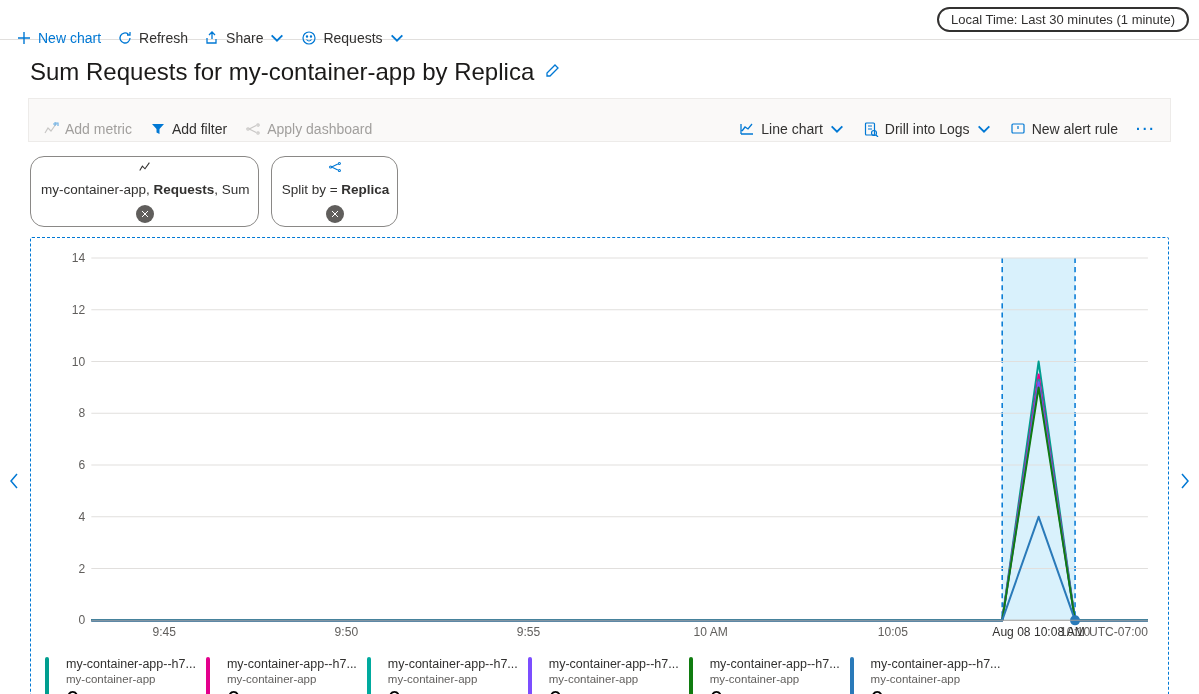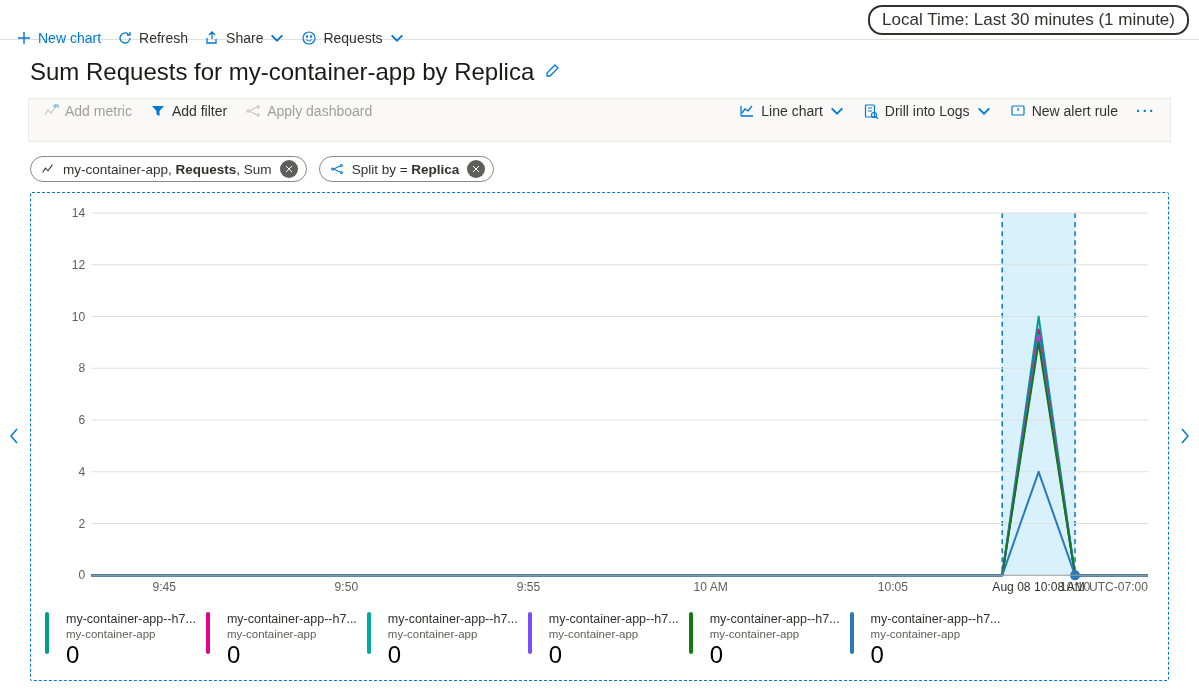--- a/index.html
+++ b/index.html
@@ -12,33 +12,33 @@
   }
   *{box-sizing:border-box;}
   body{margin:0;font-family:"Segoe UI",Arial,sans-serif;color:var(--text);font-size:14px;background:#fff;}
   .cmdbar{display:flex;align-items:center;height:40px;padding:0 10px;border-bottom:1px solid var(--border);gap:4px;}
   .cmdbar .spacer{flex:1;}
   .cmd-btn{display:inline-flex;align-items:center;gap:6px;padding:4px 6px;color:var(--blue);cursor:pointer;margin-top:36px;}
   .cmd-btn .lbl{color:var(--text);}
   .cmd-btn.blue .lbl{color:var(--blue);}
   .cmd-btn svg{width:16px;height:16px;flex:none;display:block;}
   .chev{stroke:var(--blue);}
-  .time-pill{border:2px solid #323130;border-radius:14px;padding:3px 12px;font-size:17px;color:var(--text);white-space:nowrap;cursor:pointer;}
+  .time-pill{border:2px solid #323130;border-radius:14px;padding:3px 12px;font-size:13px;color:var(--text);white-space:nowrap;cursor:pointer;}
   .title-row{display:flex;align-items:center;gap:10px;padding:18px 30px 12px 30px;}
   .title{font-size:24px;font-weight:400;color:#1b1a19;}
   .pencil{color:var(--blue);cursor:pointer;}
-  .toolbar{display:flex;align-items:flex-start;height:44px;background:#faf9f8;border:1px solid #edebe9;margin:0 28px;padding:0 6px;gap:2px;}
+  .toolbar{display:flex;align-items:flex-end;height:44px;background:#faf9f8;border:1px solid #edebe9;margin:0 28px;padding:0 6px;gap:2px;}
   .tool-btn{display:inline-flex;align-items:center;gap:6px;padding:4px 8px;cursor:pointer;color:var(--text);}
   .tool-btn.disabled{color:var(--light-gray);cursor:default;}
   .tool-btn.disabled svg{opacity:.55;}
   .tool-btn svg{width:16px;height:16px;display:block;}
   .toolbar .spacer{flex:1;}
   .ellipsis{padding:4px 8px;cursor:pointer;color:var(--blue);letter-spacing:2px;font-weight:700;}
   .pills{display:flex;gap:12px;padding:14px 30px 10px 30px;}
-  .pill{display:inline-flex;align-items:center;gap:8px;border:1px solid #8a8886;border-radius:14px;padding:3px 8px 3px 10px;font-size:13.5px;cursor:pointer;}
+  .pill{display:inline-flex;align-items:center;gap:8px;border:1px solid #8a8886;border-radius:14px;padding:3px 8px 3px 10px;font-size:13.5px;cursor:pointer;flex-direction:column;}
   .pill svg.ico{width:14px;height:14px;}
   .pill .x{width:18px;height:18px;border-radius:50%;background:#605e5c;display:flex;align-items:center;justify-content:center;cursor:pointer;}
   .pill .x svg{width:10px;height:10px;stroke:#fff;}
   .chart-wrap{display:flex;align-items:center;padding:0 0px;}
   .nav-arrow{width:28px;display:flex;align-items:center;justify-content:center;cursor:pointer;}
   .nav-arrow svg{width:14px;height:18px;stroke:var(--blue);fill:none;stroke-width:1.5;}
   .chart-frame{flex:1;border:1px dashed var(--blue);border-radius:2px;padding:10px 10px 8px 10px;margin:0 2px;}
   .chart-svg{width:100%;display:block;}
   .legend{display:flex;gap:2px;margin-top:4px;overflow:hidden;flex-wrap:nowrap;}
   .legend-item{display:flex;align-items:flex-start;gap:17px;min-width:0;padding:2px 4px;font-size:12.5px;}

